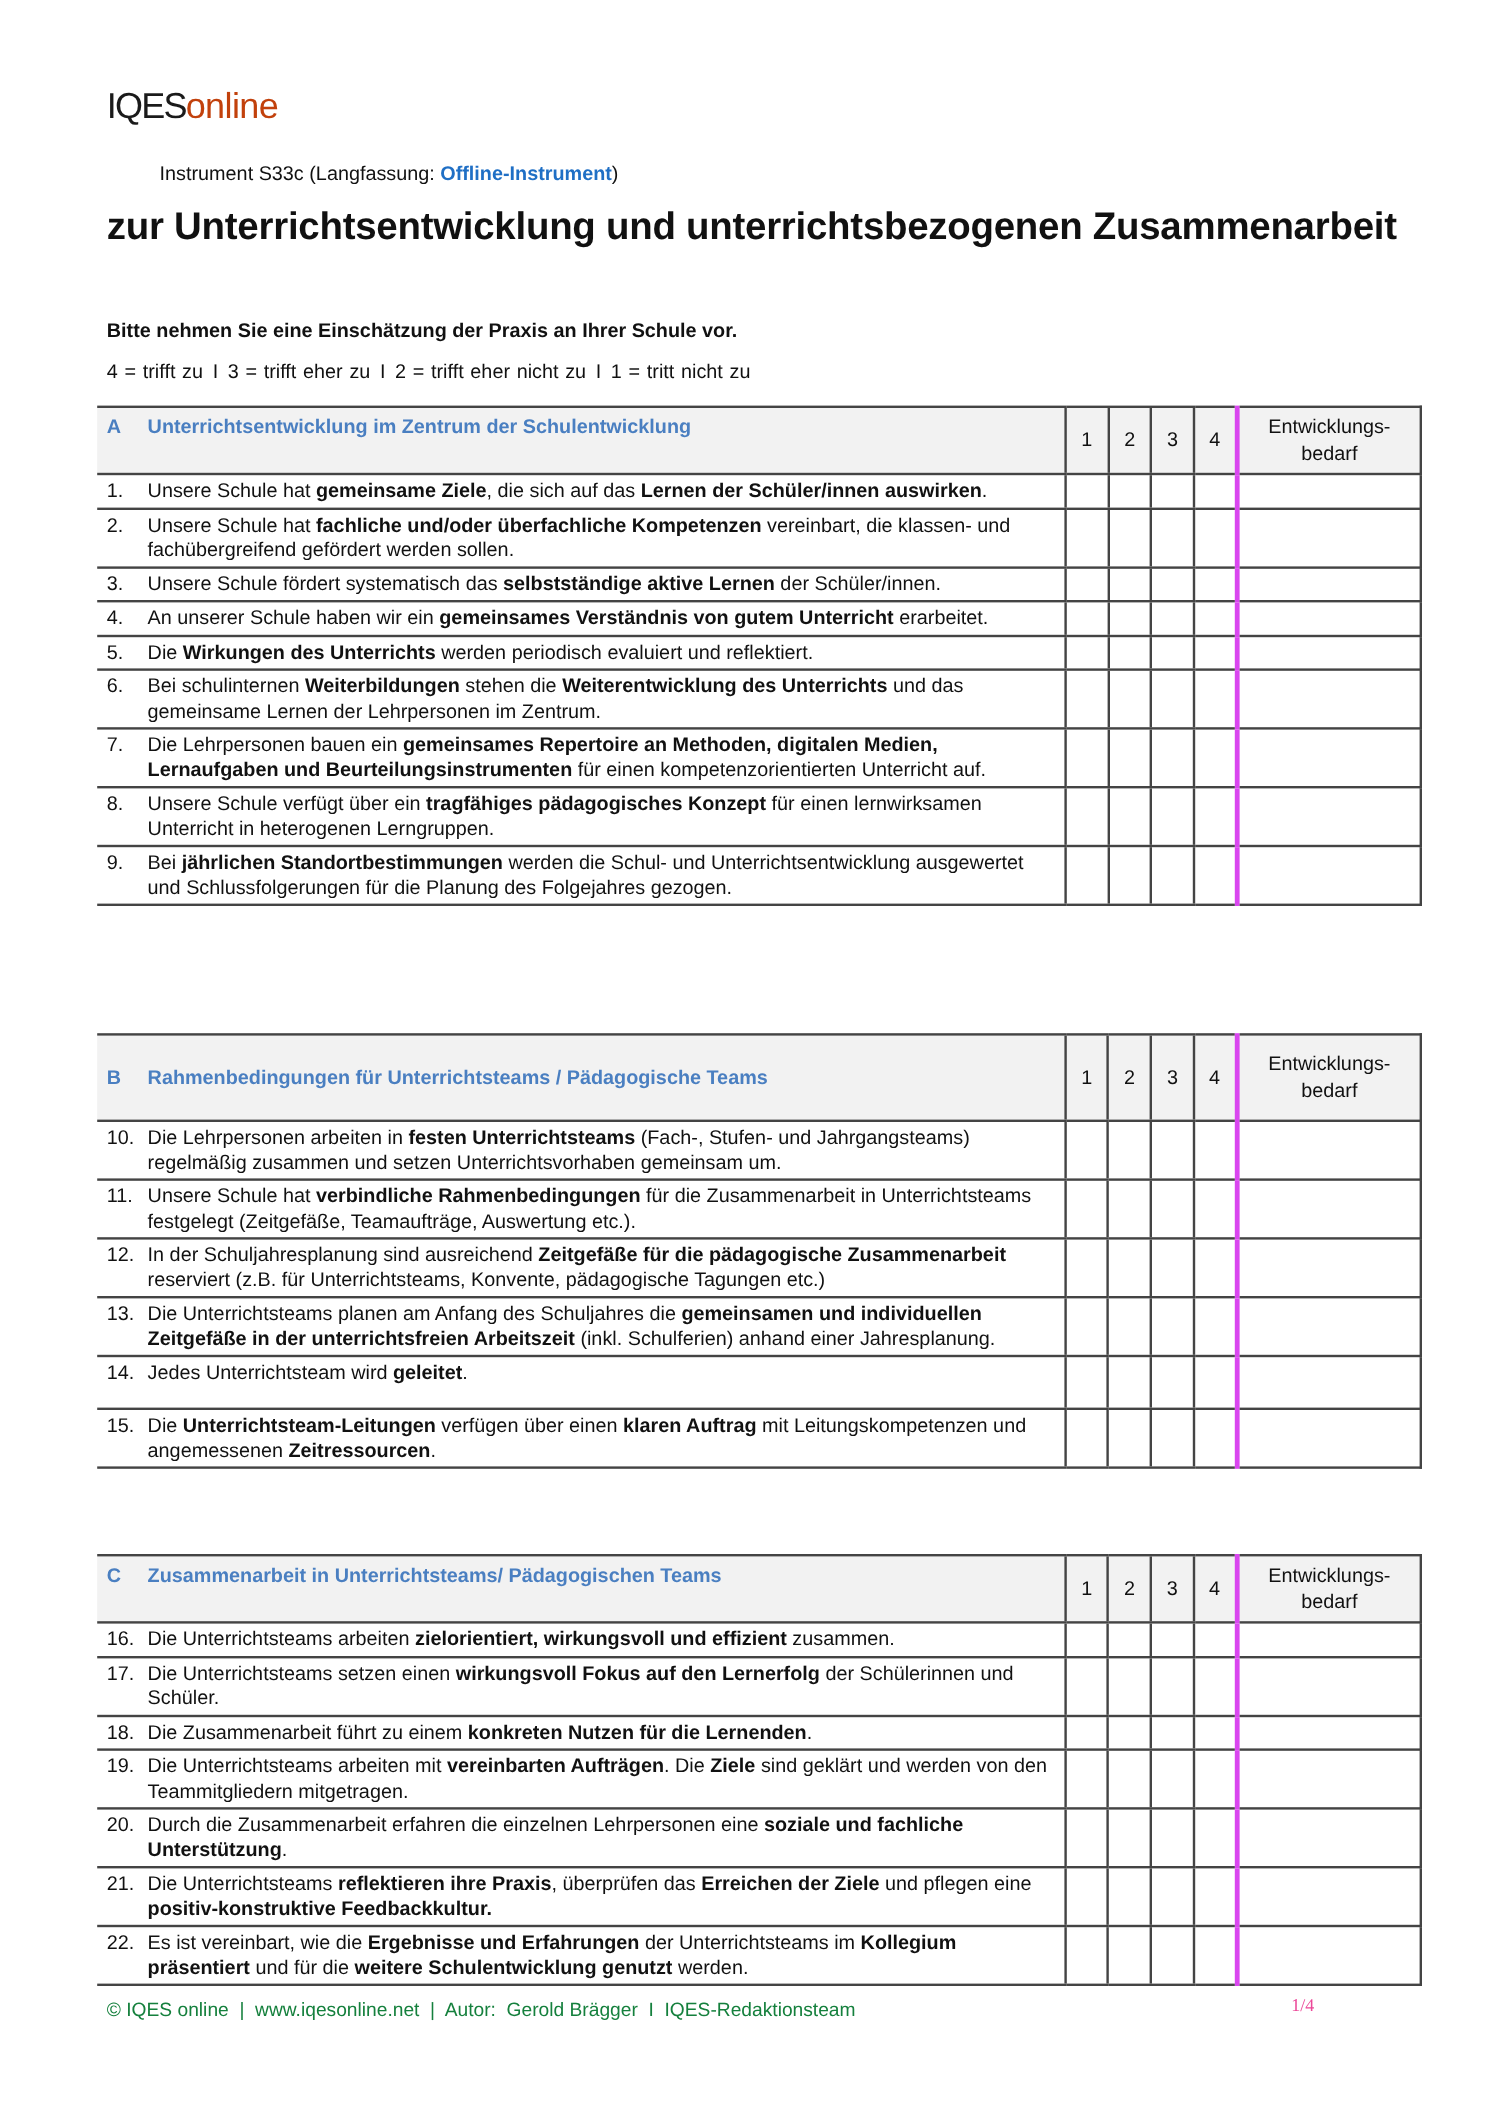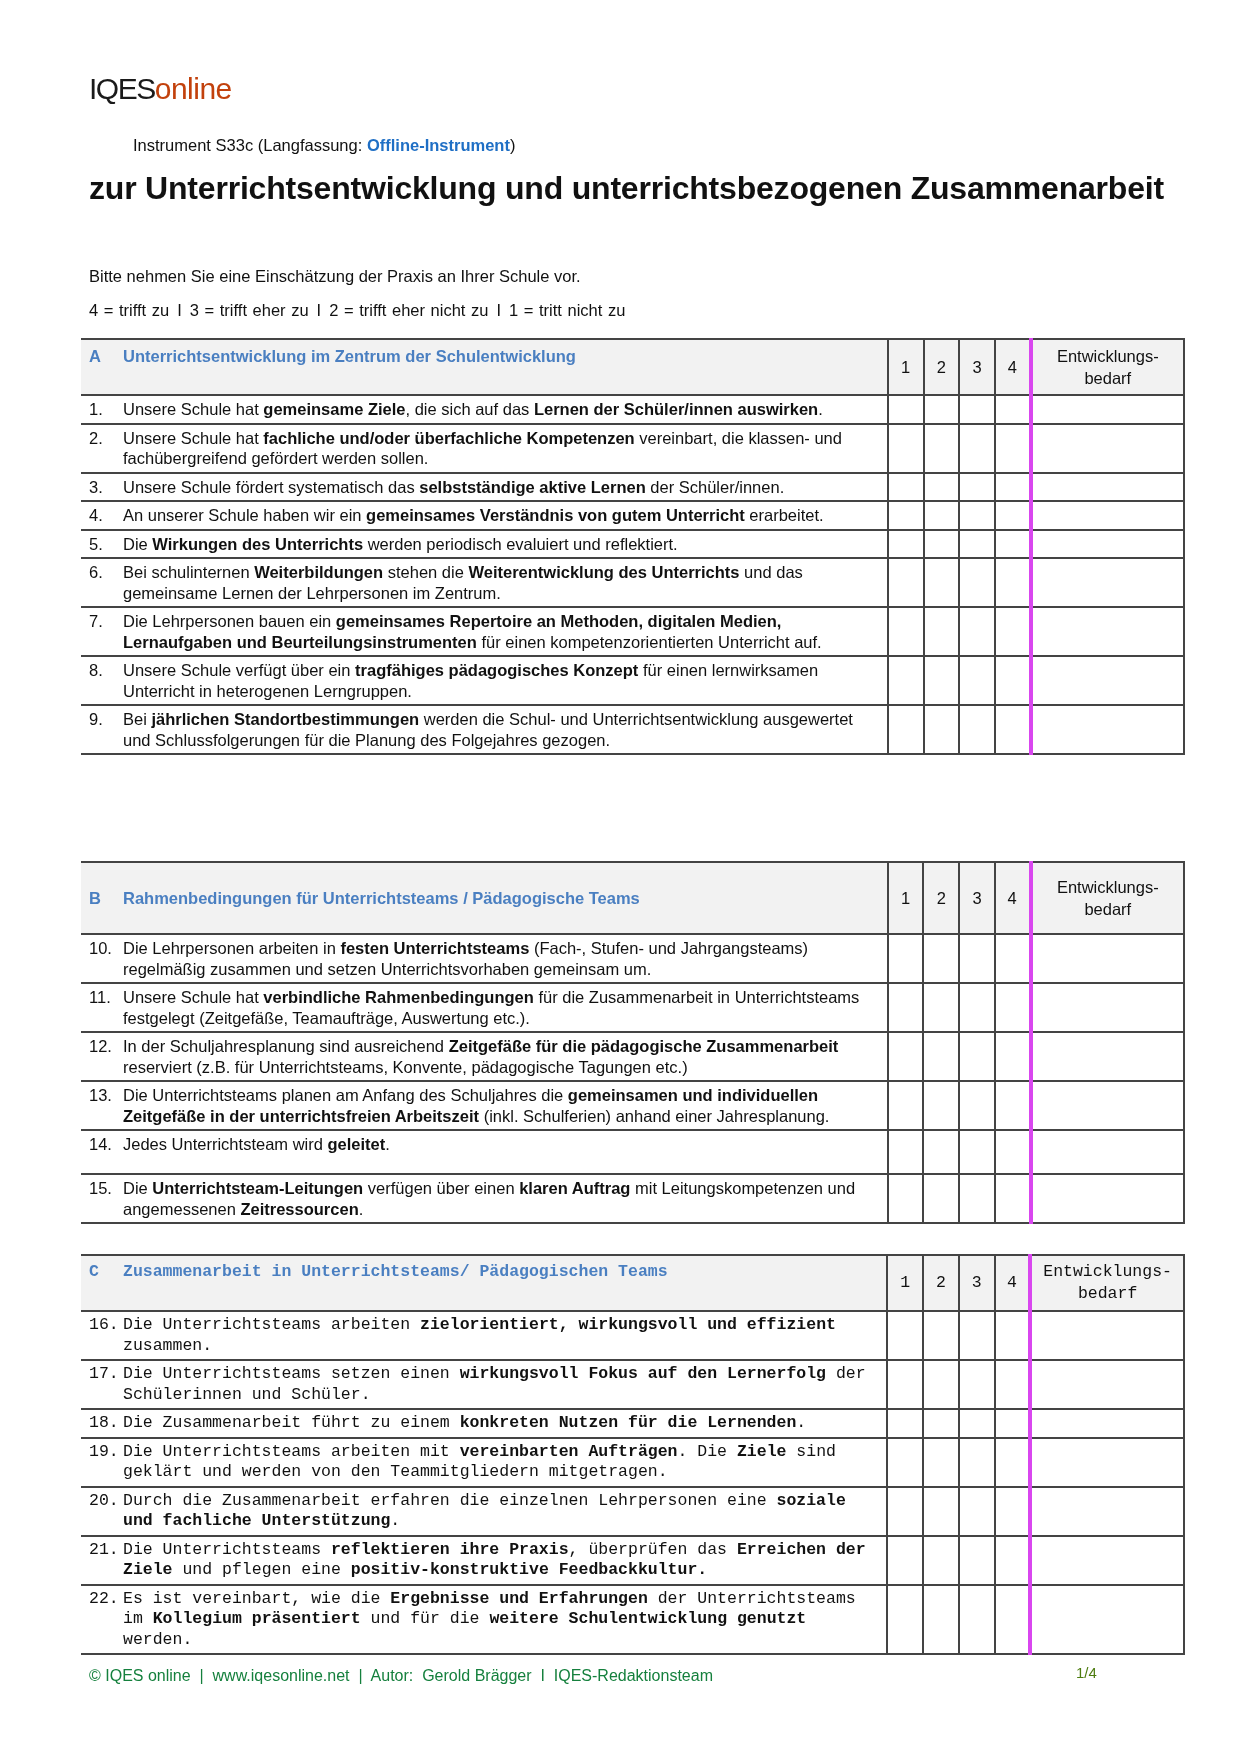--- a/index.html
+++ b/index.html
@@ -8,21 +8,21 @@
 
   .logo { position: absolute; left: 89px; top: 74px; font-size: 30px; letter-spacing: -1.5px; line-height: 1; }
   .logo .l1 { color: #1a1a1a; }
   .logo .l2 { color: #c2410c; letter-spacing: -0.5px; }
 
   .instrument { position: absolute; left: 89px; top: 136px; font-size: 16.5px; color: #111; margin-left: 44px; }
   .instrument .accent { color: #1f6fc5; font-weight: bold; }
 
   .title { position: absolute; left: 89px; top: 168px; font-size: 32px; line-height: 40px; color: #111; letter-spacing: -0.2px; }
 
-  .instruction { position: absolute; left: 89px; top: 267px; font-size: 16.5px; font-weight: normal; }
+  .instruction { position: absolute; left: 89px; top: 267px; font-size: 16.5px; font-weight: bold; }
   .scale { position: absolute; left: 89px; top: 301px; font-size: 16.5px; word-spacing: 1px; }
   .scale .sep { padding: 0 8px; }
 
   table.rating { position: absolute; left: 81px; width: 1104px; border-collapse: collapse; font-size: 16.5px; line-height: 20.5px; }
   table.rating td, table.rating th { border-top: 2px solid #444; border-bottom: 2px solid #444; vertical-align: top; }
   table.rating th { background: #f2f2f2; font-weight: normal; }
   .col-text { width: 814px; }
   .col-r { width: 36px; border-left: 2px solid #444; text-align: center; vertical-align: middle !important; }
   .col-e { width: 154px; border-left: 4px solid #d946ef; border-right: 2px solid #444; text-align: center; vertical-align: middle !important; line-height: 22px; }
   th.hdr-text { text-align: left; padding: 6px 6px 6px 8px; }
@@ -31,25 +31,25 @@
   td.item { padding: 3px 8px 3px 8px; }
   .item-wrap { display: flex; }
   .num { flex: 0 0 34px; }
   .txt { flex: 1; }
   .txt b { font-weight: bold; }
 
   #tableA { top: 338px; }
   #tableA th.hdr-text { height: 56px; }
   #tableB { top: 861px; }
   #tableB th.hdr-text { height: 72px; vertical-align: middle; }
-  #tableC { top: 1254px; font-family: Liberation Mono, monospace; }
+  #tableC { top: 1295px; }
   #tableC th.hdr-text { height: 56px; }
 
   .footer { position: absolute; left: 89px; top: 1667px; font-size: 16px; color: #15803d; }
-  .pagenum { position: absolute; left: 1076px; top: 1664px; font-size: 15px; color: #4d7c0f; }
+  .pagenum { position: absolute; left: 1076px; top: 1664px; font-size: 15px; color: #ec4899; font-family: Liberation Serif, serif; }
 </style>
 </head>
 <body>
 
 <div class="logo">
   <span class="l1">IQES</span><span class="l2">online</span>
 </div>
 
 <div class="instrument">
   <span>Instrument S33c (Langfassung: </span><span class="accent">Offline-Instrument</span><span>)</span>

